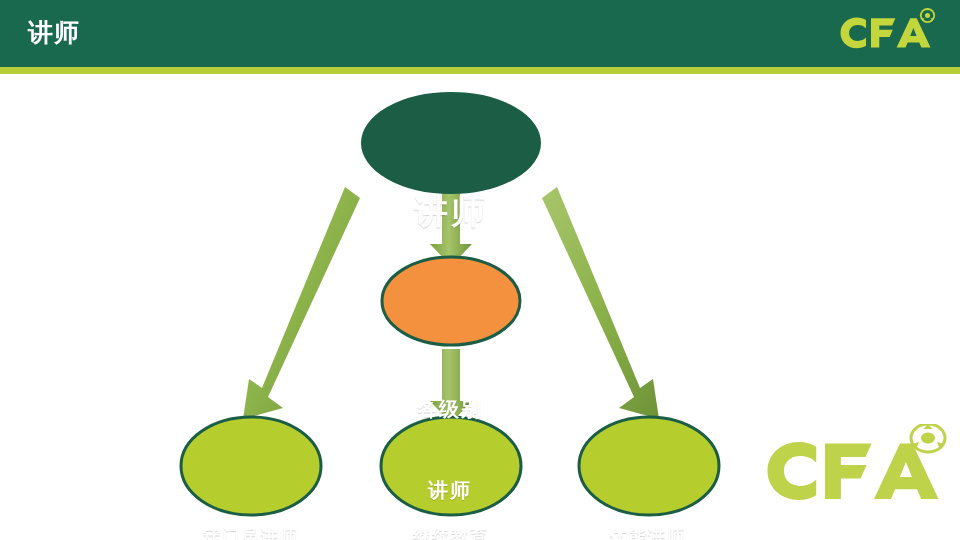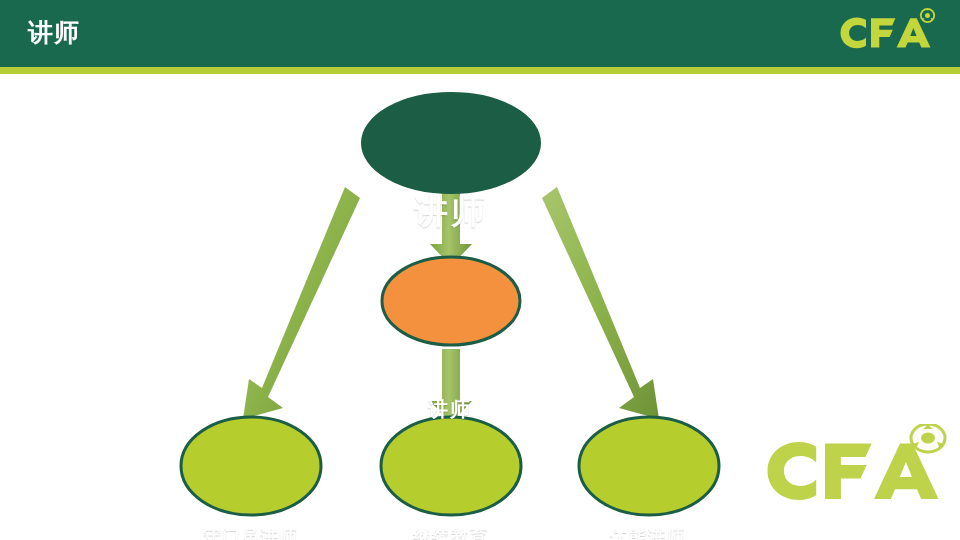--- a/index.html
+++ b/index.html
@@ -173,20 +173,21 @@
     </g>
 
     <g>
       <ellipse cx="649" cy="392" rx="70" ry="49" fill="#b5ce2e" stroke="#1b5e45" stroke-width="3"></ellipse>
     </g>
   </svg>
 
   <div id="label-root" class="node-label">讲师</div>
 
   <div id="label-levels" class="node-label">
+    <div>各级别</div>
     <div>讲师</div>
   </div>
 
   <div id="label-goalkeeper" class="node-label label-leaf">守门员讲师</div>
 
   <div id="label-education" class="node-label label-leaf">继续教育</div>
 
   <div id="label-fitness" class="node-label label-leaf">体能讲师</div>
 </div>
 

